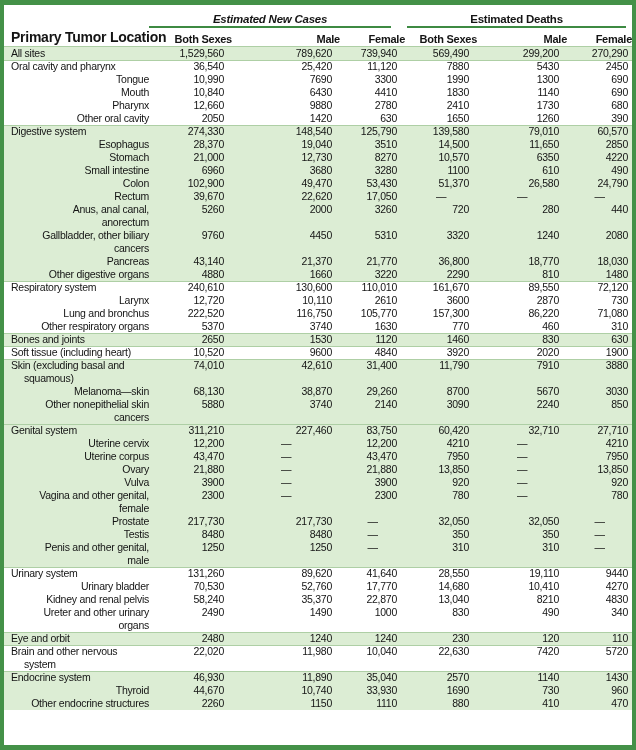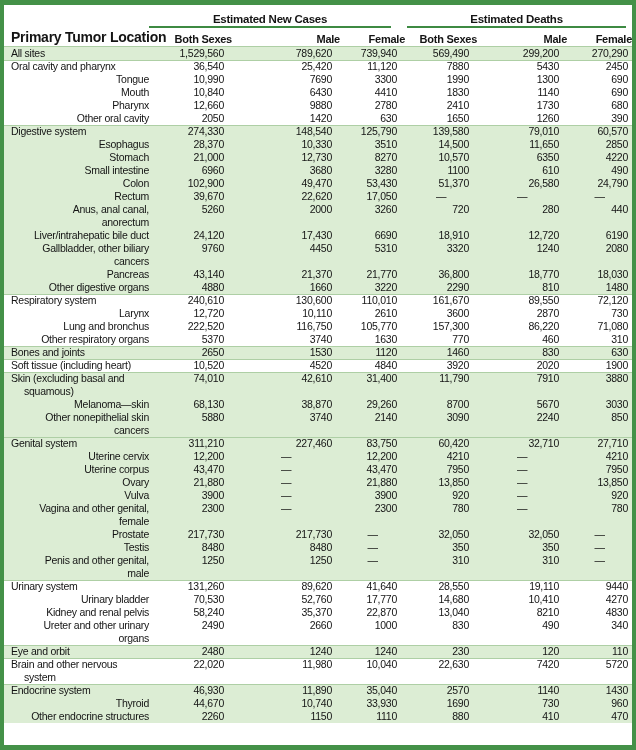--- a/index.html
+++ b/index.html
@@ -27,21 +27,21 @@
   table{
     border-collapse:collapse;
     table-layout:fixed;
     width:628px;
   }
   td,th{padding:0;margin:0;}
   thead th{vertical-align:bottom;font-weight:bold;}
   tr.grp-row th{height:21px;}
   .group-head{font-size:11.5px;text-align:center;}
   .rule-wrap{border-bottom:2px solid var(--rule-green);padding-bottom:1px;}
-  .rule-wrap.g1{margin:8px 14px 0 0;}
+  .rule-wrap.g1{margin:8px 14px 0 0;font-style:italic;}
   .rule-wrap.g2{margin:0 6px 0 2px;}
   tr.cols th{height:17px;padding-bottom:2px;box-shadow:inset 0 -1px 0 var(--divider);}
   th.corner{font-size:14px;text-align:left;padding-left:7px;white-space:nowrap;}
   th.col-head{font-size:11px;text-align:right;white-space:nowrap;}
   tbody td{
     vertical-align:top;
     line-height:13px;
     font-size:10.5px;
   }
   .num{text-align:right;padding-right:8px;white-space:nowrap;}
@@ -153,21 +153,21 @@
           <td class="num c0">274,330</td>
           <td class="num c1">148,540</td>
           <td class="num c2">125,790</td>
           <td class="num c3">139,580</td>
           <td class="num c4">79,010</td>
           <td class="num c5">60,570</td>
         </tr>
         <tr class="g">
           <td class="lbl l1">Esophagus</td>
           <td class="num c0">28,370</td>
-          <td class="num c1">10,330</td>
+          <td class="num c1">19,040</td>
           <td class="num c2">3510</td>
           <td class="num c3">14,500</td>
           <td class="num c4">11,650</td>
           <td class="num c5">2850</td>
         </tr>
         <tr class="g">
           <td class="lbl l1">Stomach</td>
           <td class="num c0">21,000</td>
           <td class="num c1">12,730</td>
           <td class="num c2">8270</td>
@@ -203,29 +203,20 @@
           <td class="num c5 dash">—</td>
         </tr>
         <tr class="g">
           <td class="lbl l1">Anus, anal canal,<div class="cont">anorectum</div></td>
           <td class="num c0">5260</td>
           <td class="num c1">2000</td>
           <td class="num c2">3260</td>
           <td class="num c3">720</td>
           <td class="num c4">280</td>
           <td class="num c5">440</td>
-        </tr>
-        <tr class="g">
-          <td class="lbl l1">Liver/intrahepatic bile duct</td>
-          <td class="num c0">24,120</td>
-          <td class="num c1">17,430</td>
-          <td class="num c2">6690</td>
-          <td class="num c3">18,910</td>
-          <td class="num c4">12,720</td>
-          <td class="num c5">6190</td>
         </tr>
         <tr class="g">
           <td class="lbl l1">Gallbladder, other biliary<div class="cont">cancers</div></td>
           <td class="num c0">9760</td>
           <td class="num c1">4450</td>
           <td class="num c2">5310</td>
           <td class="num c3">3320</td>
           <td class="num c4">1240</td>
           <td class="num c5">2080</td>
         </tr>
@@ -288,21 +279,21 @@
           <td class="num c0">2650</td>
           <td class="num c1">1530</td>
           <td class="num c2">1120</td>
           <td class="num c3">1460</td>
           <td class="num c4">830</td>
           <td class="num c5">630</td>
         </tr>
         <tr class="w first">
           <td class="lbl l0">Soft tissue (including heart)</td>
           <td class="num c0">10,520</td>
-          <td class="num c1">4520</td>
+          <td class="num c1">9600</td>
           <td class="num c2">4840</td>
           <td class="num c3">3920</td>
           <td class="num c4">2020</td>
           <td class="num c5">1900</td>
         </tr>
         <tr class="g first">
           <td class="lbl l0">Skin (excluding basal and<div class="cont">squamous)</div></td>
           <td class="num c0">74,010</td>
           <td class="num c1">42,610</td>
           <td class="num c2">31,400</td>
@@ -432,21 +423,21 @@
           <td class="num c0">58,240</td>
           <td class="num c1">35,370</td>
           <td class="num c2">22,870</td>
           <td class="num c3">13,040</td>
           <td class="num c4">8210</td>
           <td class="num c5">4830</td>
         </tr>
         <tr class="w">
           <td class="lbl l1">Ureter and other urinary<div class="cont">organs</div></td>
           <td class="num c0">2490</td>
-          <td class="num c1">2660</td>
+          <td class="num c1">1490</td>
           <td class="num c2">1000</td>
           <td class="num c3">830</td>
           <td class="num c4">490</td>
           <td class="num c5">340</td>
         </tr>
         <tr class="g first">
           <td class="lbl l0">Eye and orbit</td>
           <td class="num c0">2480</td>
           <td class="num c1">1240</td>
           <td class="num c2">1240</td>

